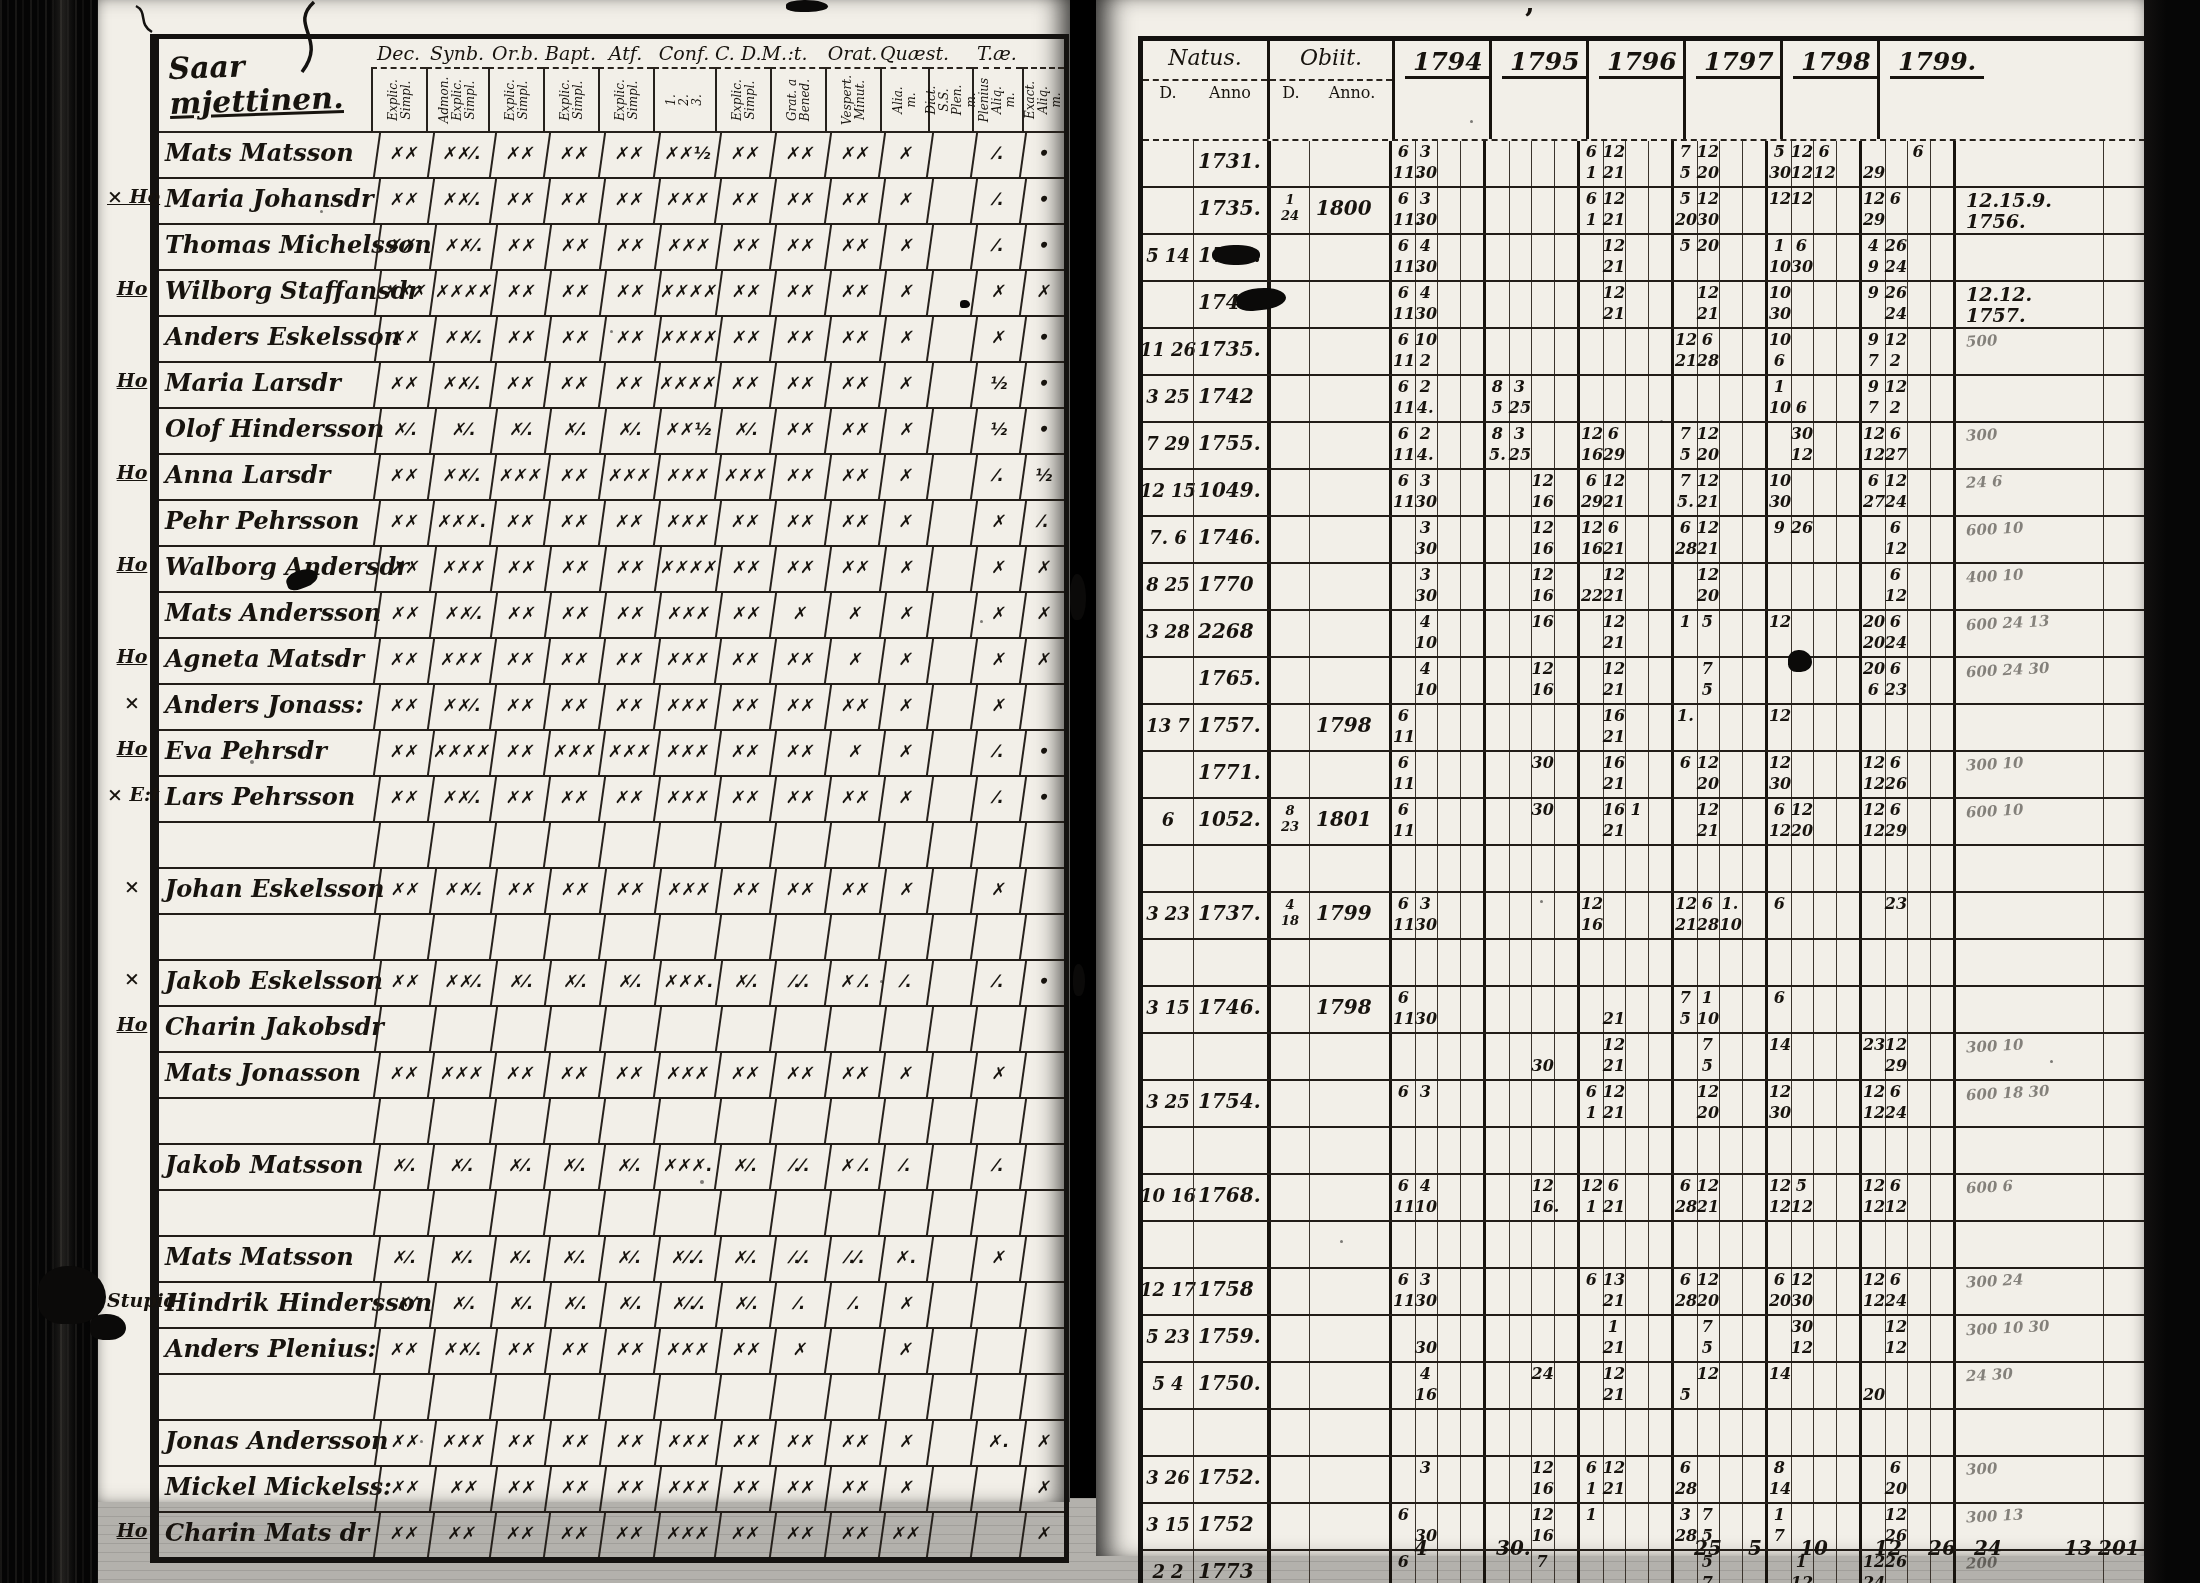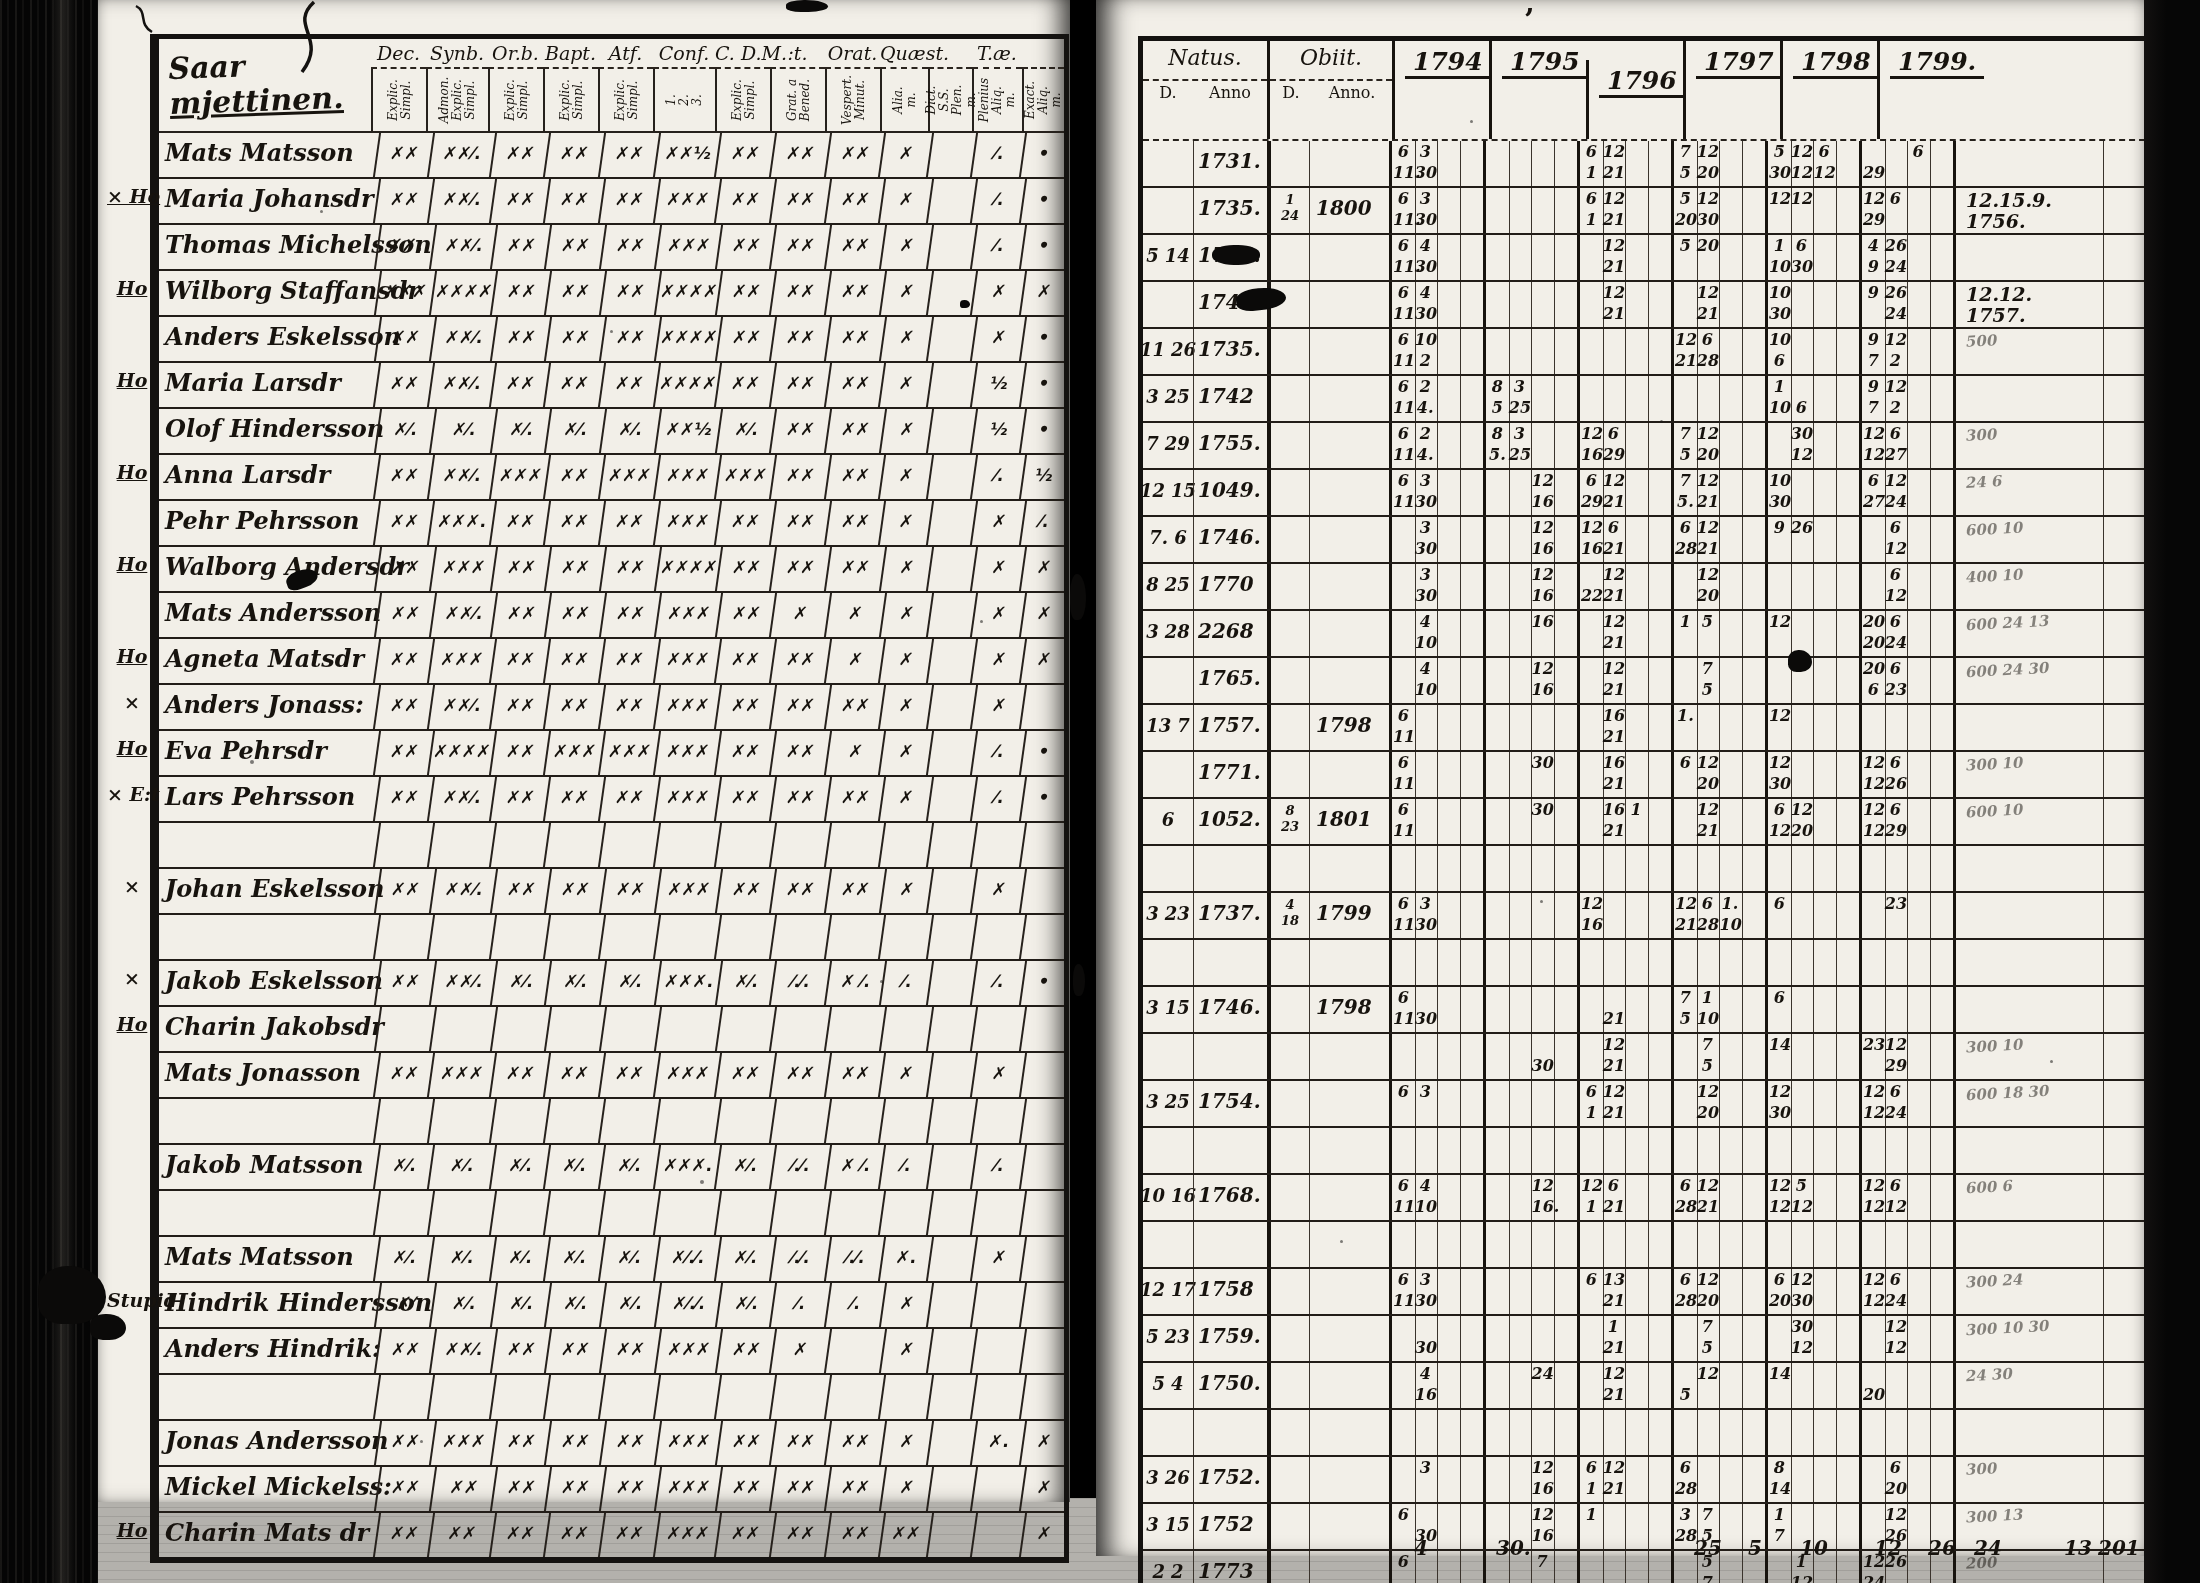--- a/index.html
+++ b/index.html
@@ -603,21 +603,21 @@
           <div class="lmark" style="width: 60px;">✗⁄.⁄.</div>
           <div class="lmark" style="width: 53px;">✗⁄.</div>
           <div class="lmark" style="width: 53px;">⁄.</div>
           <div class="lmark" style="width: 53px;">⁄.</div>
           <div class="lmark" style="width: 46px;">✗</div>
           <div class="lmark" style="width: 42px;"></div>
           <div class="lmark" style="width: 48px;"></div>
           <div class="lmark" style="width: 40px;"></div>
         </div>
         <div class="lrow">
-          <div class="lname">Anders Hindrik:</div>
+          <div class="lname">Anders Plenius:</div>
           <div class="lmark" style="width: 53px;">✗✗</div>
           <div class="lmark" style="width: 60px;">✗✗⁄.</div>
           <div class="lmark" style="width: 53px;">✗✗</div>
           <div class="lmark" style="width: 53px;">✗✗</div>
           <div class="lmark" style="width: 53px;">✗✗</div>
           <div class="lmark" style="width: 60px;">✗✗✗</div>
           <div class="lmark" style="width: 53px;">✗✗</div>
           <div class="lmark" style="width: 53px;">✗</div>
           <div class="lmark" style="width: 53px;"></div>
           <div class="lmark" style="width: 46px;">✗</div>
@@ -708,21 +708,21 @@
       <div class="rh yh" style="width:122px">
         <span class="lab">Obiit.</span>
         <div class="subDA">
           <span style="width:42px">D.</span>
           <span style="width:80px">Anno.</span>
         </div>
       </div>
       <div id="year-heads" style="display:flex">
           <div class="rh yh" style="width: 94px;"><span class="ylab">1794</span></div>
           <div class="rh yh" style="width: 94px;"><span class="ylab">1795</span></div>
-          <div class="rh yh" style="width: 94px; margin-top: 19px;"><span class="ylab">1796</span></div>
+          <div class="rh yh" style="width: 94px;"><span class="ylab">1796</span></div>
           <div class="rh yh" style="width: 94px;"><span class="ylab">1797</span></div>
           <div class="rh yh" style="width: 94px;"><span class="ylab">1798</span></div>
           <div class="rh yh" style="width: 94px;"><span class="ylab">1799.</span></div>
         </div>
     </div>
     <div id="right-rows">
         <div class="rrow">
           <div class="cell nd"></div>
           <div class="cell na">1731.</div>
           <div class="cell od"></div>

